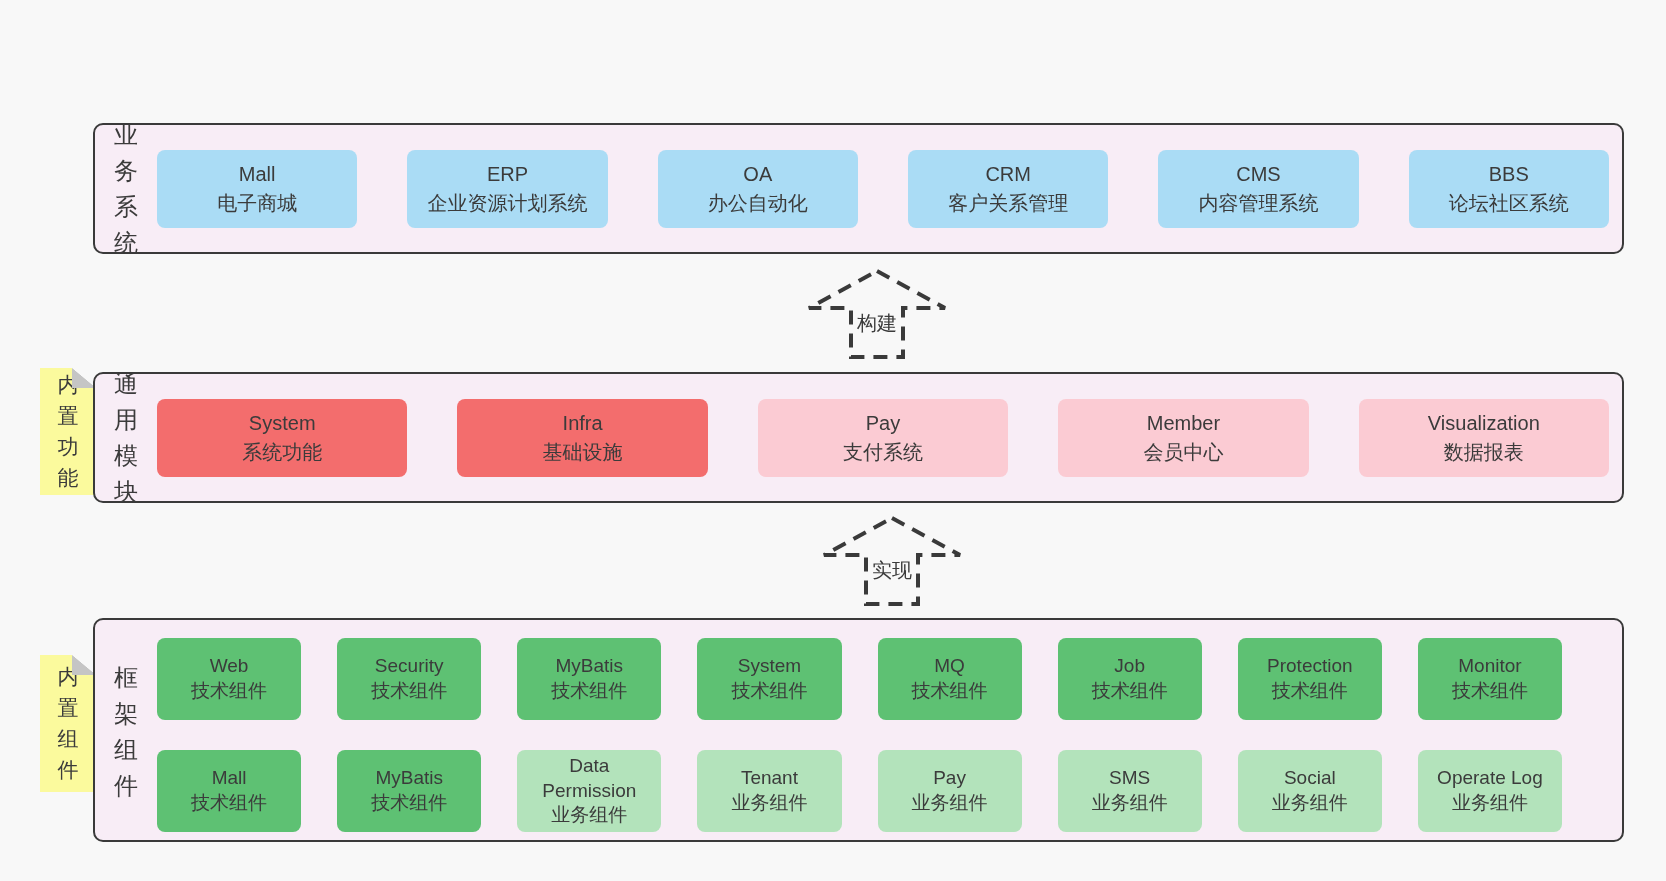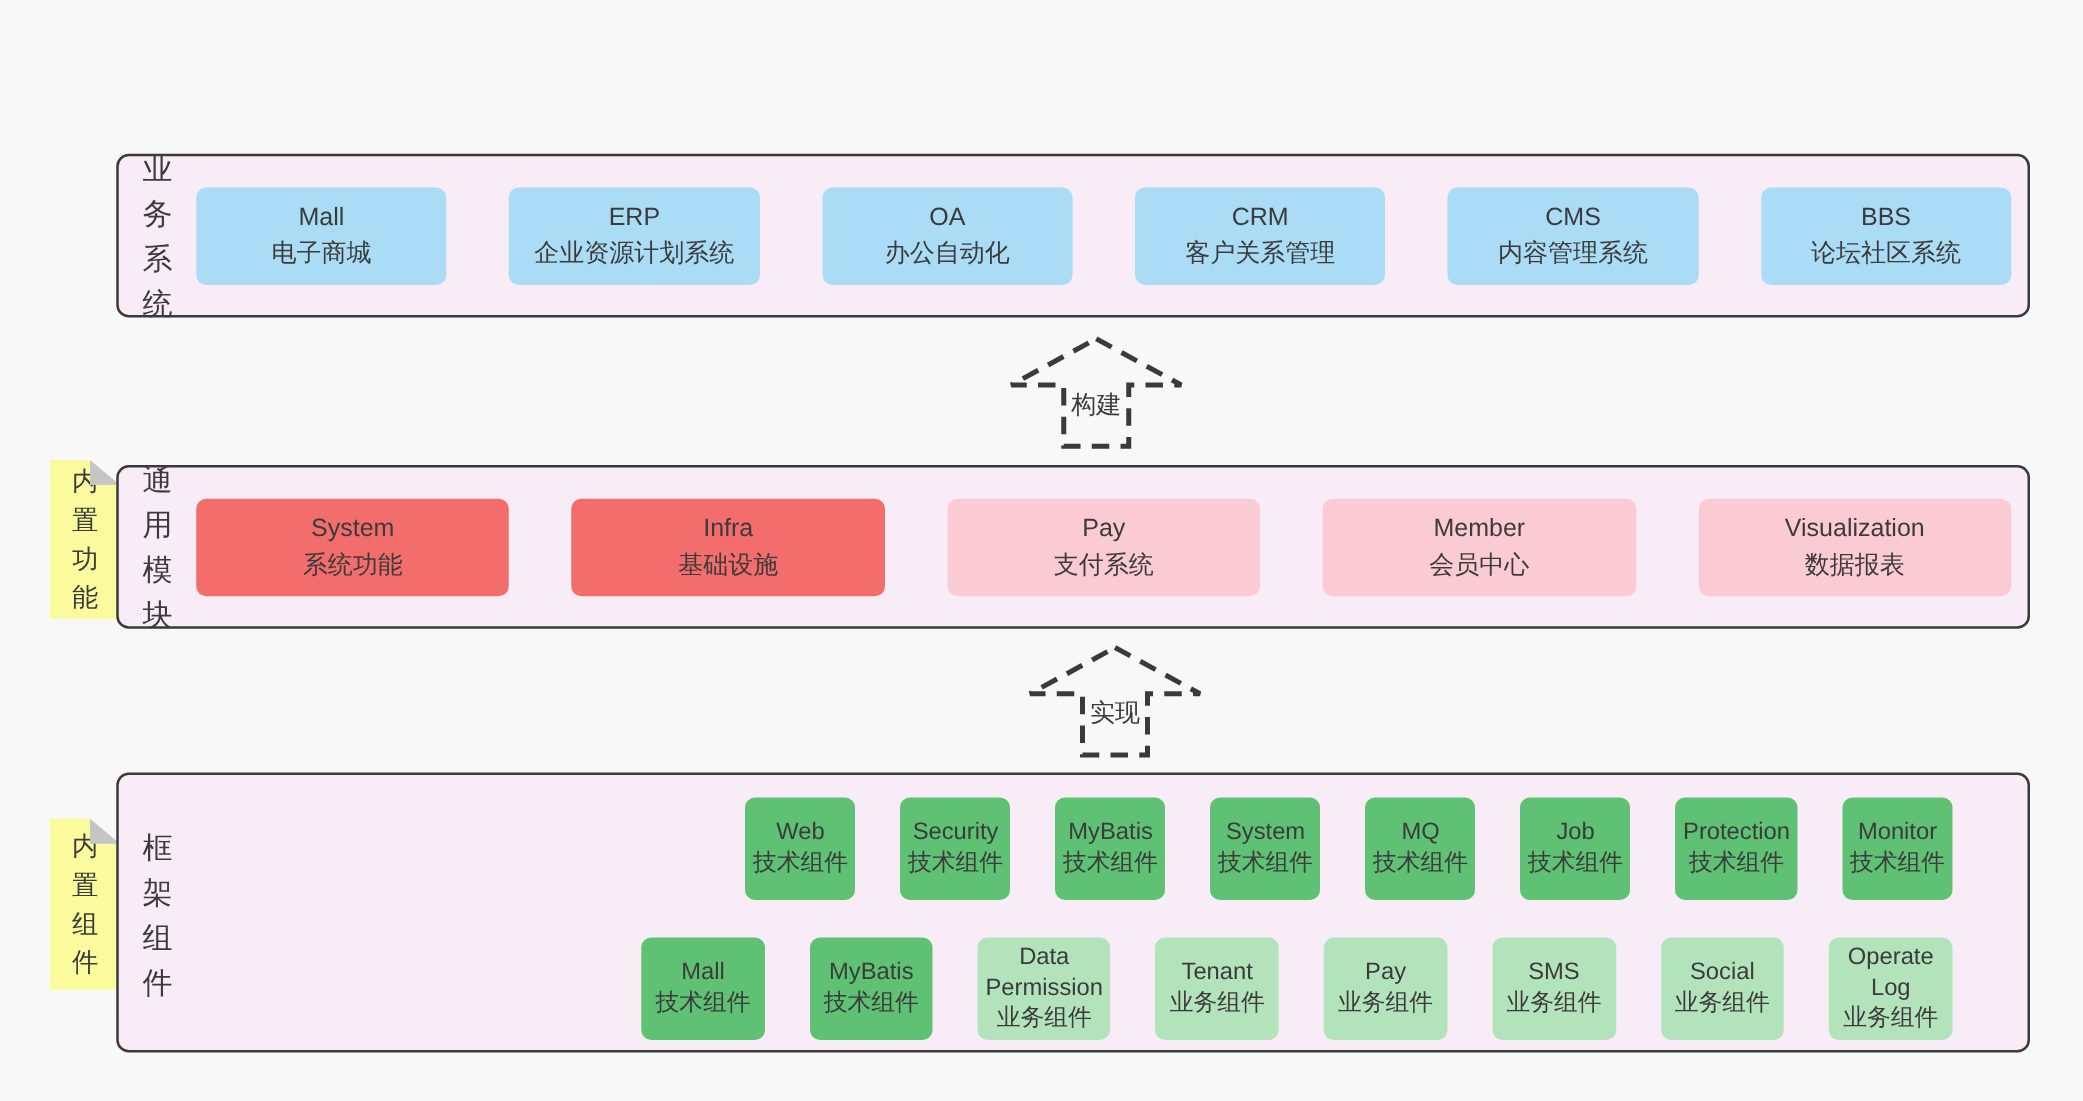--- a/index.html
+++ b/index.html
@@ -28,21 +28,21 @@
     flex:1;height:78px;border-radius:8px;
     display:flex;flex-direction:column;align-items:center;justify-content:center;
     text-align:center;font-size:20px;line-height:1.42;padding:16px 4px;box-sizing:border-box;
   }
   .box.blue{background:var(--blue,#aadcf5);}
   .box.red{background:var(--red,#f36d6d);}
   .box.pink{background:var(--pink,#fbcbd3);}
   .box.green-dark{background:var(--green-dark,#5ec173);}
   .box.green-light{background:var(--green-light,#b3e3bb);}
 
-  .rows{flex:1;display:flex;flex-direction:column;gap:22px;padding:18px 60px 0 0;align-items:flex-end;}
+  .rows{flex:1;display:flex;flex-direction:column;gap:22px;padding:18px 60px 0 0;}
   .box-row.compact{gap:36px;padding-right:0;}
   .compact .box{height:82px;font-size:19px;line-height:1.3;padding:0 6px;}
 
   .side-tab{
     position:absolute;left:40px;width:56px;z-index:1;
     background:var(--yellow,#fbfa9d);
     display:flex;align-items:center;justify-content:center;
   }
   #tab-builtin-features{top:368px;height:127px;}
   #tab-builtin-components{top:655px;height:137px;}

